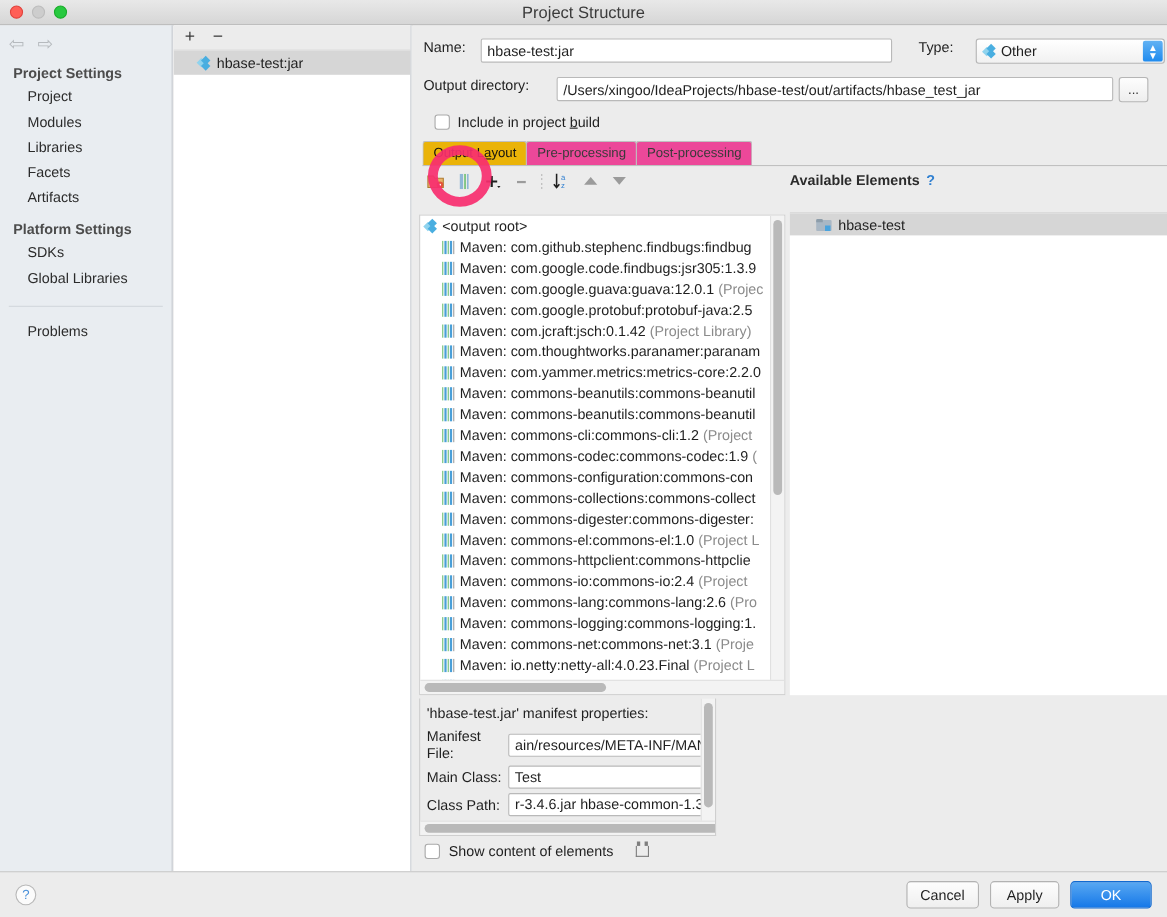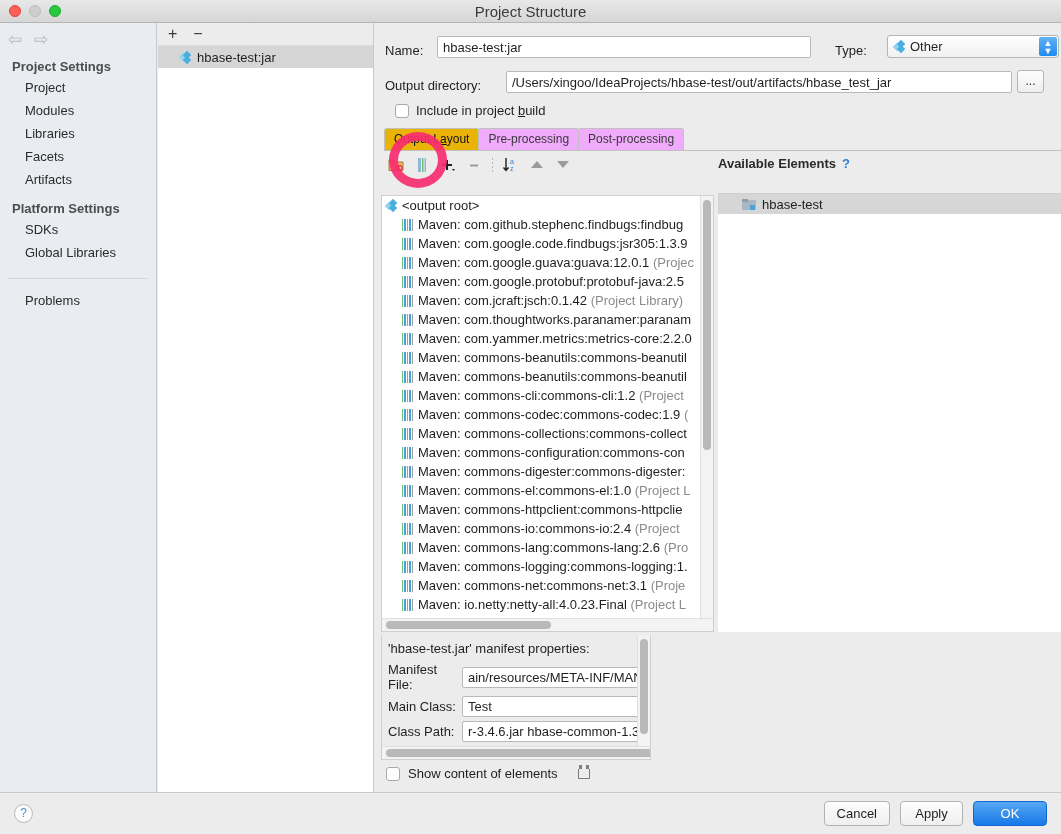--- a/index.html
+++ b/index.html
@@ -70,21 +70,21 @@
   }
   .diamond-icon i:nth-child(1){ left:0; top:2.5px; background:#8fd3ee; }
   .diamond-icon i:nth-child(2){ left:4px; top:0; background:#49aee0; }
   .diamond-icon i:nth-child(3){ left:4px; top:5px; background:#49aee0; }
 
   
   .detail {
     position: absolute; top: 23px; left: 375px; width: 686px; height: 769px;
     background: #ececec;
   }
-  .row { display: flex; align-items: flex-end; }
+  .row { display: flex; align-items: flex-start; }
   .lbl { font-size: 13px; color: #1f1f1f; }
 
   .name-row { padding: 12px 0 0 10px; }
   .name-row .lbl { width: 52px; }
   .txt {
     height: 22px; background: #fff; border: 1px solid #b9b9b9;
     border-radius: 2px; font-size: 13px; padding: 0 5px;
     font-family: "Liberation Sans", sans-serif; color: #1f1f1f;
     outline: none;
   }
@@ -120,21 +120,21 @@
     border: 1px solid #a9a9a9; border-radius: 3px;
   }
   .chk-label { font-size: 13px; }
   .chk-label u { text-decoration: underline; }
 
   
   .tabs { display: flex; margin: 10px 0 0 9px; align-items: flex-end; }
   .tab {
     height: 22px; padding: 0 9px; font-size: 12px; line-height: 21px;
     border: 1px solid #c0c0c0; border-bottom: none;
-    background: #f0abfc; color: #3a3a3a;
+    background: #ec4899; color: #3a3a3a;
     border-top-left-radius: 3px; border-top-right-radius: 3px;
     margin-right: -1px;
   }
   .tab.active { background: #eab308; color: #111; }
   .tab u { text-decoration: underline; }
   .tabs-underline {
     height: 1px; background: #c0c0c0; margin-left: 9px; margin-right: 0px;
   }
 
   
@@ -532,31 +532,31 @@
           <span>Maven: commons-codec:commons-codec:1.9<span class="dim"> (</span></span>
         </div>
         <div class="tree-row child">
           <span class="bars-icon">
             <i></i>
             <i></i>
             <i></i>
             <i></i>
             <i></i>
           </span>
+          <span>Maven: commons-configuration:commons-con</span>
+        </div>
+        <div class="tree-row child">
+          <span class="bars-icon">
+            <i></i>
+            <i></i>
+            <i></i>
+            <i></i>
+            <i></i>
+          </span>
           <span>Maven: commons-collections:commons-collect</span>
-        </div>
-        <div class="tree-row child">
-          <span class="bars-icon">
-            <i></i>
-            <i></i>
-            <i></i>
-            <i></i>
-            <i></i>
-          </span>
-          <span>Maven: commons-configuration:commons-con</span>
         </div>
         <div class="tree-row child">
           <span class="bars-icon">
             <i></i>
             <i></i>
             <i></i>
             <i></i>
             <i></i>
           </span>
           <span>Maven: commons-digester:commons-digester:</span>

